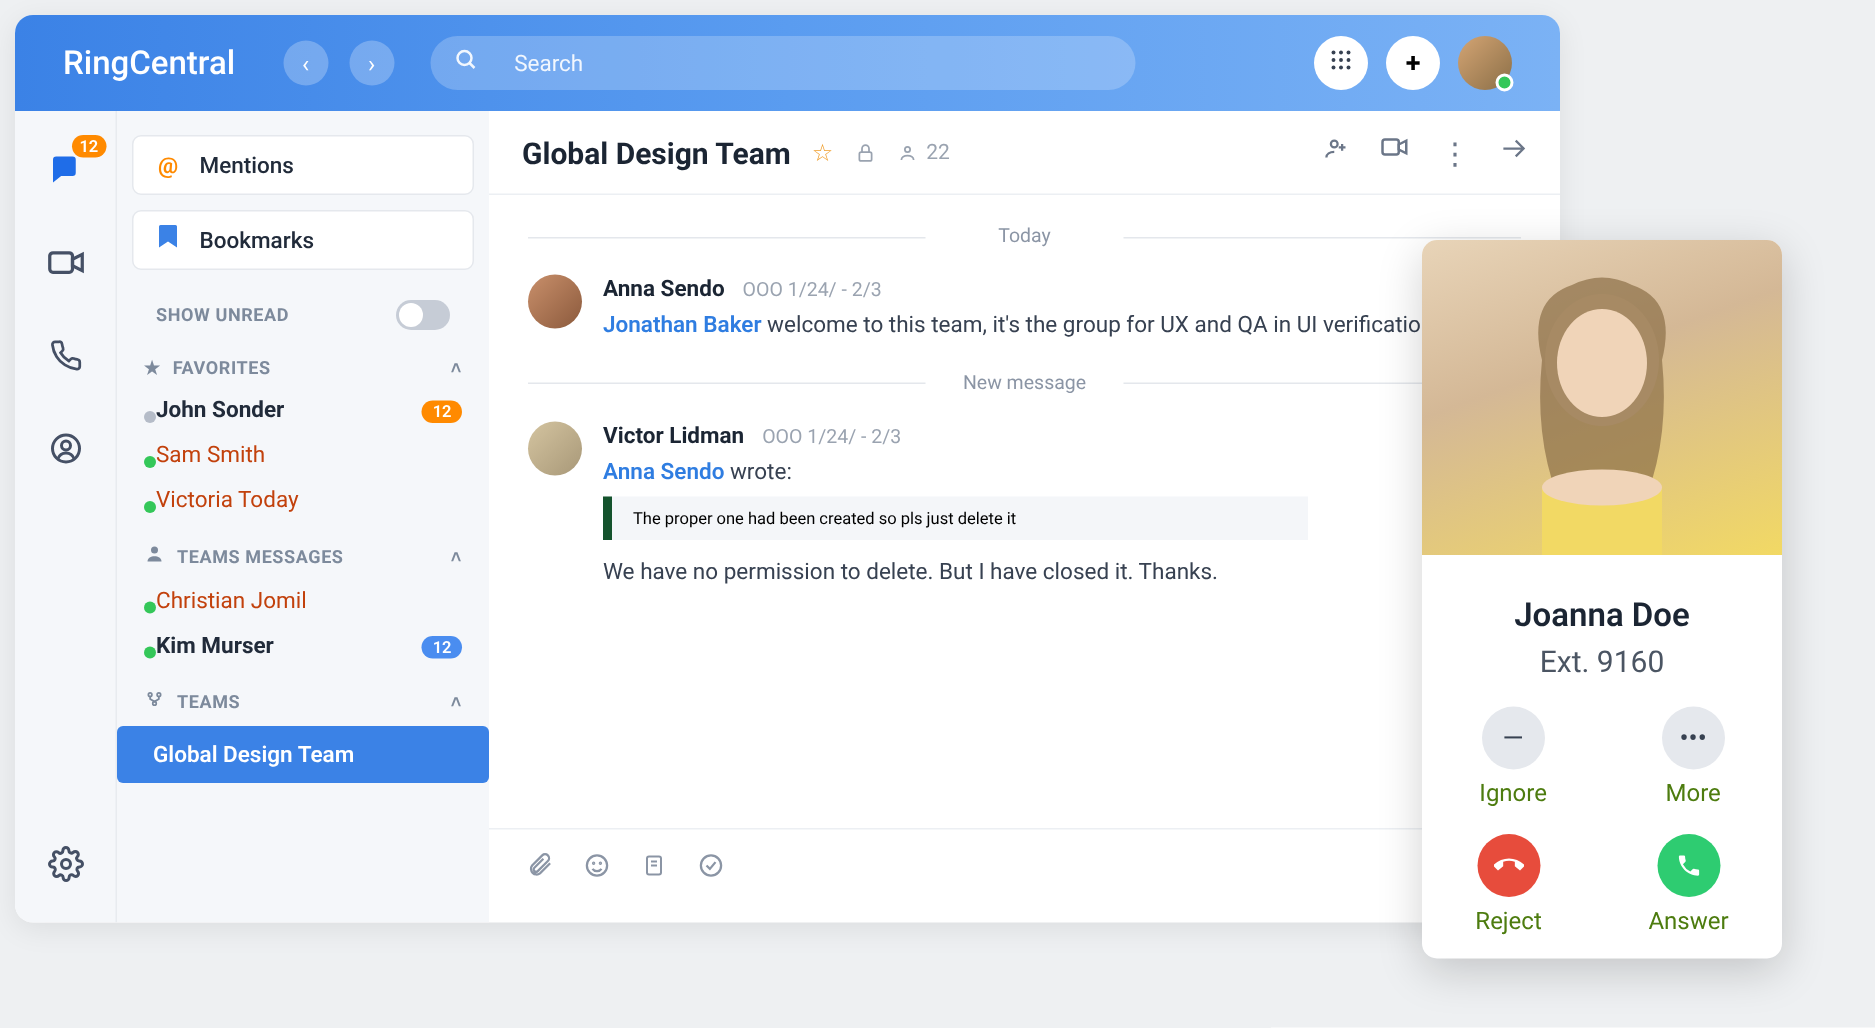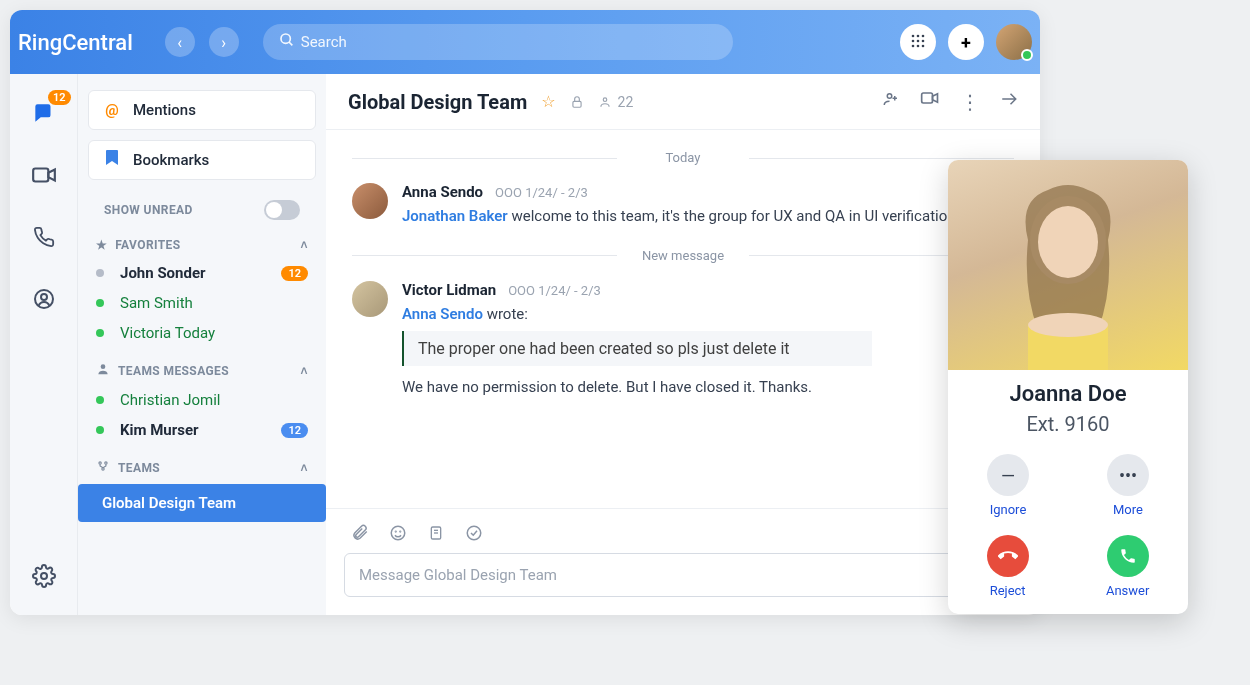--- a/index.html
+++ b/index.html
@@ -1,24 +1,24 @@
 <!DOCTYPE html>
 <html><head>
 <meta charset="utf-8">
 <style>
 * { box-sizing: border-box; margin: 0; padding: 0; font-family: -apple-system, BlinkMacSystemFont, "Segoe UI", Roboto, Helvetica, Arial, sans-serif; }
 body { background: #eef0f2; width: 1250px; height: 685px; overflow: hidden; position: relative; }
 
 .app-window { position: absolute; left: 10px; top: 10px; width: 1030px; height: 605px; background: #fff; border-radius: 12px; box-shadow: 0 4px 20px rgba(0,0,0,0.08); overflow: hidden; display: flex; flex-direction: column; }
 
 
-.header { height: 64px; background: linear-gradient(90deg, #3b82e6 0%, #5a9cf0 50%, #7bb2f5 100%); display: flex; align-items: center; padding: 0 8px; gap: 14px; }
+.header { height: 64px; background: linear-gradient(90deg, #3b82e6 0%, #5a9cf0 50%, #7bb2f5 100%); display: flex; align-items: center; padding: 0 32px; gap: 14px; }
 .app-title { color: #fff; font-size: 22px; font-weight: 500; margin-right: 18px; }
 .nav-btn { width: 30px; height: 30px; border-radius: 50%; background: rgba(255,255,255,0.25); display: flex; align-items: center; justify-content: center; cursor: pointer; color: #fff; font-size: 16px; }
-.search-bar { flex: 1; height: 36px; background: rgba(255,255,255,0.22); border-radius: 18px; display: flex; align-items: center; padding: 0 16px; gap: 6px; margin-left: 10px; max-width: 470px; }
+.search-bar { flex: 1; height: 36px; background: rgba(255,255,255,0.22); border-radius: 18px; display: flex; align-items: center; padding: 0 16px; gap: 24px; margin-left: 10px; max-width: 470px; }
 .search-bar input { flex: 1; background: transparent; border: none; outline: none; color: #fff; font-size: 15px; }
 .search-bar input::placeholder { color: rgba(255,255,255,0.9); }
 .header-right { margin-left: auto; display: flex; align-items: center; gap: 12px; }
 .header-circle { width: 36px; height: 36px; border-radius: 50%; background: #fff; display: flex; align-items: center; justify-content: center; cursor: pointer; font-size: 18px; font-weight: 700; }
 .avatar-top { width: 36px; height: 36px; border-radius: 50%; background: linear-gradient(135deg, #d4a574, #8b6f47); position: relative; }
 .presence-dot { position: absolute; bottom: -1px; right: -1px; width: 12px; height: 12px; border-radius: 50%; background: #34c759; border: 2px solid #fff; }
 
 
 .body-row { flex: 1; display: flex; min-height: 0; }
 
@@ -32,24 +32,24 @@
 
 .sidebar { width: 248px; background: #f5f7fa; display: flex; flex-direction: column; padding: 16px 10px; overflow-y: auto; }
 .pill { background: #fff; border: 1px solid #e5e8ed; border-radius: 6px; height: 40px; display: flex; align-items: center; padding: 0 14px; gap: 12px; margin-bottom: 10px; cursor: pointer; font-size: 15px; color: #212b3a; font-weight: 500; }
 .pill .icon { width: 18px; text-align: center; }
 .section-head { display: flex; align-items: center; justify-content: space-between; margin: 10px 8px 4px; font-size: 12px; font-weight: 700; letter-spacing: 0.4px; color: #7d8a9c; }
 .show-unread { padding: 0 8px; }
 .toggle { width: 36px; height: 20px; background: #c6ccd6; border-radius: 10px; position: relative; cursor: pointer; }
 .toggle::after { content:""; position:absolute; left:2px; top:2px; width:16px; height:16px; background:#fff; border-radius:50%; }
 .cat-row { display: flex; align-items: center; gap: 8px; padding: 6px 8px; margin-top: 8px; color: #7d8a9c; font-size: 12px; font-weight: 700; letter-spacing: 0.4px; }
 .cat-row .chev { margin-left: auto; color: #7d8a9c; cursor: pointer; }
-.contact-row { display: flex; align-items: center; gap: 16px; padding: 6px 8px; cursor: pointer; font-size: 15px; }
+.contact-row { display: flex; align-items: flex-end; gap: 0; padding: 6px 8px; cursor: pointer; font-size: 15px; }
 .contact-row .dot { width: 8px; height: 8px; border-radius: 50%; flex-shrink: 0; }
 .dot.green { background:#34c759; } .dot.grey { background:#b5bcc8; }
-.contact-row .name { color:#15803d; }
+.contact-row .name { color:#c2410c; }
 .contact-row.bold .name { font-weight: 700; color:#212b3a; }
 .count-pill { margin-left: auto; background:#ff8a00; color:#fff; font-size:11px; font-weight:600; padding:1px 7px; border-radius:10px; }
 .count-pill.blue { background:#4a8df0; }
 .team-row { padding: 10px 14px; font-size: 15px; font-weight:600; cursor:pointer; border-radius:4px; }
 .team-row.selected { background:#3b82e6; color:#fff; margin: 2px -10px 0 -10px; padding-left: 24px; }
 
 
 .main { flex:1; display:flex; flex-direction:column; min-width:0; }
 .chat-header { height: 56px; border-bottom: 1px solid #eceff3; display:flex; align-items:center; padding: 0 22px; gap:14px; }
 .chat-title { font-size: 20px; font-weight:700; color:#1b2533; }
@@ -62,38 +62,38 @@
 .msg { display:flex; gap:14px; margin-bottom:20px; }
 .msg-avatar { width:36px; height:36px; border-radius:50%; flex-shrink:0; }
 .av1 { background: linear-gradient(135deg,#c98f6b,#8b5a3c); }
 .av2 { background: linear-gradient(135deg,#d4c4a0,#a89878); }
 .msg-body { flex:1; min-width:0; }
 .msg-meta { display:flex; align-items:baseline; gap:12px; margin-bottom:4px; }
 .msg-author { font-weight:700; font-size:15px; color:#1b2533; }
 .msg-time { font-size:13px; color:#9aa3b0; }
 .msg-text { font-size:15px; line-height:1.5; color:#374151; }
 .mention-link { color:#2f7de1; font-weight:600; }
-.quote-block { border-left: 2px solid #14532d; background:#f4f6f9; padding: 8px 14px; margin: 6px 0 10px; color:#404040; font-size:16px; max-width: 470px; }
+.quote-block { border-left: 6px solid #14532d; background:#f4f6f9; padding: 8px 14px; margin: 6px 0 10px; color:#000000; font-size:11px; max-width: 470px; }
 .composer-wrap { border-top:1px solid #eceff3; padding: 10px 18px 18px; }
 .composer-icons { display:flex; gap:18px; color:#8b95a5; padding: 4px 6px 10px; }
 .composer-icons > span { cursor:pointer; width:20px; height:20px; display:flex; align-items:center; justify-content:center; }
 .composer { border:1px solid #d6dbe3; border-radius:6px; padding: 12px 14px; color:#9aa3b0; cursor:text; font-size:15px; }
 
 
 .call-card { position:absolute; right:62px; top:160px; width:240px; background:#fff; border-radius:10px; box-shadow: 0 8px 30px rgba(0,0,0,0.18); overflow:hidden; padding-bottom: 16px; }
 .call-photo { width:100%; height:210px; background: linear-gradient(160deg, #e8d4b8 0%, #d4b896 40%, #f2d964 100%); display:flex; align-items:flex-end; justify-content:center; }
-.call-name { text-align:center; font-size:22px; font-weight:600; color:#1b2533; margin-top:11px; }
+.call-name { text-align:center; font-size:22px; font-weight:600; color:#1b2533; margin-top:28px; }
 .call-ext { text-align:center; font-size:20px; color:#4b5563; margin-top:6px; }
 .call-row { display:flex; justify-content:space-around; margin-top:18px; }
 .call-btn { display:flex; flex-direction:column; align-items:center; gap:6px; cursor:pointer; }
 .call-circle { width:42px; height:42px; border-radius:50%; display:flex; align-items:center; justify-content:center; font-size:18px; color:#fff; }
 .c-grey { background:#e5e8ed; color:#374151; }
 .c-red { background:#e74c3c; }
 .c-green { background:#2ecc71; }
-.call-label { font-size:13px; color:#1d4ed8; }
+.call-label { font-size:16px; color:#4d7c0f; }
 
 .small-icon-meta { color:#9aa3b0; font-size:14px; display:flex; align-items:center; gap:6px; }
 .lock-svg, .people-svg { width:14px; height:14px; }
 </style>
 </head>
 <body>
 
 <div class="app-window">
 
   <div class="header">
@@ -338,21 +338,20 @@
                 <line x1="9" y1="12" x2="15" y2="12"></line>
               </svg>
             </span>
           <span>
               <svg width="18" height="18" viewBox="0 0 24 24" fill="none" stroke="#8b95a5" stroke-width="2">
                 <circle cx="12" cy="12" r="9"></circle>
                 <path d="M8 12l3 3 5-6"></path>
               </svg>
             </span>
         </div>
-        <div class="composer">Message Global Design Team</div>
       </div>
     </div>
 
   </div>
 </div>
 
 <div class="call-card">
   <div class="call-photo">
     <svg width="180" height="200" viewBox="0 0 180 200">
         <ellipse cx="90" cy="70" rx="38" ry="44" fill="#e8c9a8"></ellipse>

